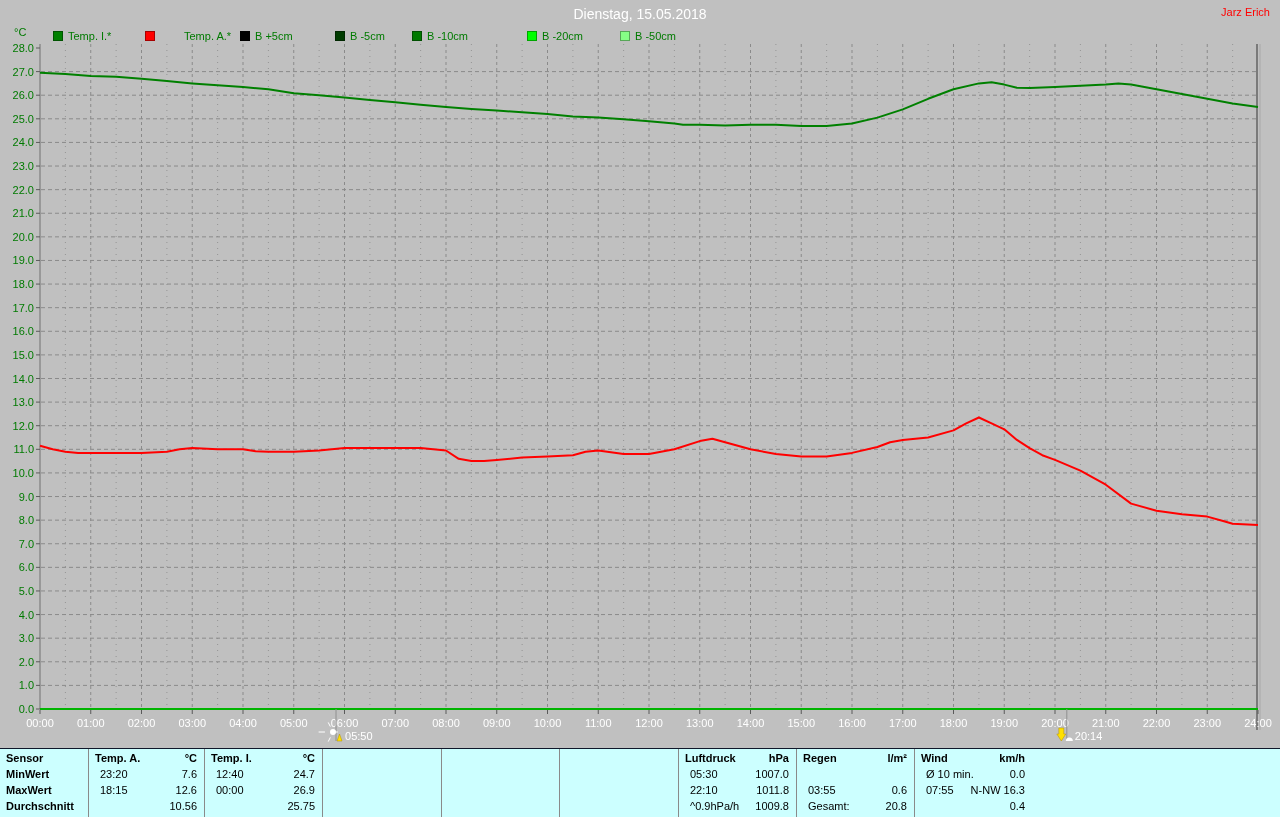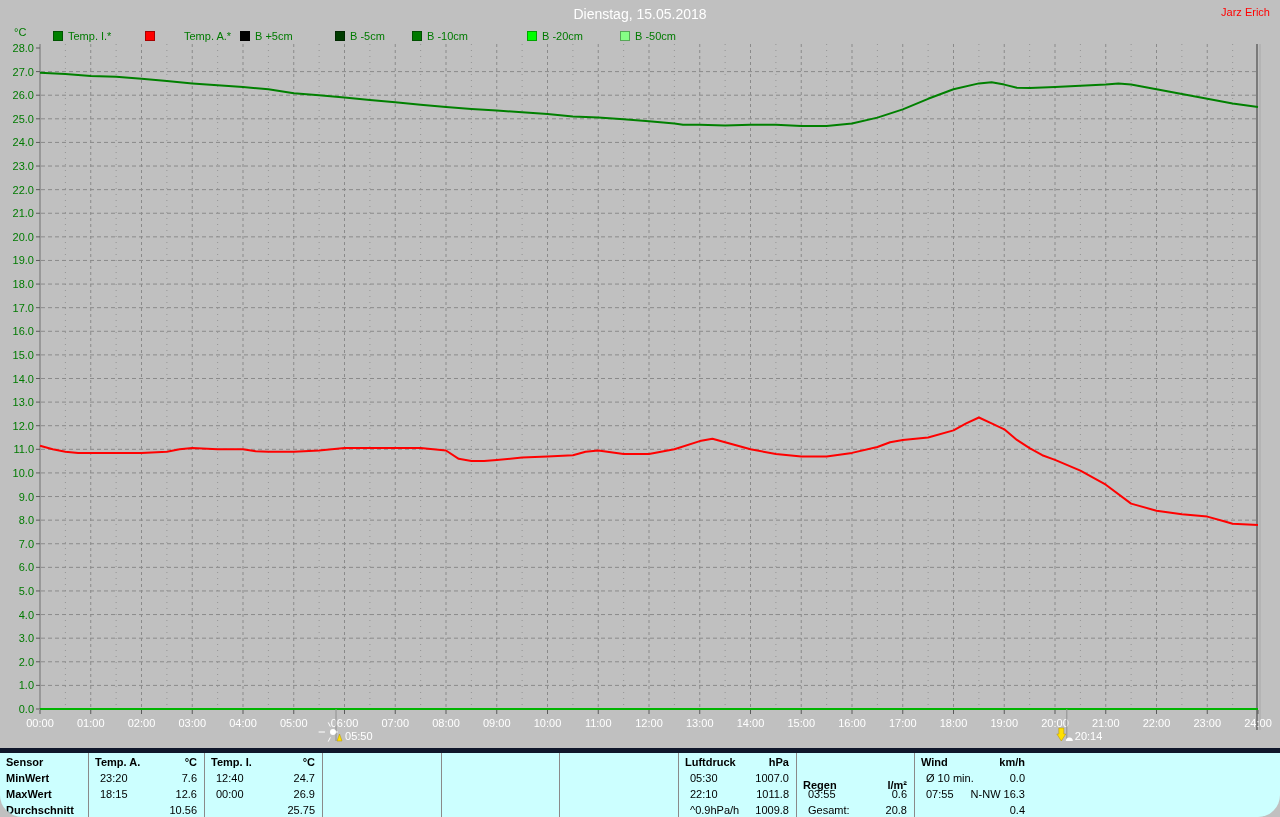--- a/index.html
+++ b/index.html
@@ -1,27 +1,27 @@
 <!DOCTYPE html>
 <html><head>
 <meta charset="utf-8">
 <style>
   html,body{margin:0;padding:0;background:#c0c0c0;}
   .screen{position:relative;width:1280px;height:817px;background:#c0c0c0;
-          font-family:"Liberation Sans",sans-serif;overflow:hidden;border-radius:22px;}
+          font-family:"Liberation Sans",sans-serif;overflow:hidden;}
   .title{position:absolute;top:6px;left:0;width:100%;text-align:center;
          color:#ffffff;font-size:14px;}
   .user{position:absolute;top:6px;right:10px;color:#ff0000;font-size:11px;}
   .unit{position:absolute;top:26px;left:14px;color:#007a00;font-size:11px;}
   .legend-item{position:absolute;top:30px;display:flex;align-items:center;font-size:11px;color:#007a00;white-space:nowrap;}
   .swatch{width:10px;height:10px;margin-right:5px;flex:0 0 auto;border:1px solid rgba(0,0,0,.35);box-sizing:border-box;}
   #chart{position:absolute;left:0;top:0;}
   #chart text{font-family:"Liberation Sans",sans-serif;}
   #stats{position:absolute;left:0;top:748px;width:1280px;height:69px;
-         background:#ccffff;border-top:5px solid #0f172a;font-size:11px;color:#000;box-sizing:border-box;}
+         background:#ccffff;border-top:1px solid #0f172a;font-size:11px;color:#000;box-sizing:border-box;}
   .vdiv{position:absolute;top:0;width:1px;height:69px;background:#8a8a8a;}
   .rowlab{position:absolute;left:6px;font-weight:bold;white-space:nowrap;}
   .cell{position:absolute;display:flex;justify-content:space-between;white-space:nowrap;}
   .cell .hl{font-weight:bold;}
   .cell .hr{font-weight:bold;}
 </style>
 </head>
 <body>
 
 <div class="screen">
@@ -377,21 +377,21 @@
         <span>1007.0</span>
       </div>
       <div class="cell" style="left: 682px; top: 35px; width: 107px;">
         <span style="padding-left: 8px;">22:10</span>
         <span>1011.8</span>
       </div>
       <div class="cell" style="left: 682px; top: 51px; width: 107px;">
         <span style="padding-left: 8px;">^0.9hPa/h</span>
         <span>1009.8</span>
       </div>
-      <div class="cell" style="left: 803px; top: 3px; width: 104px; margin-top: 23px;">
+      <div class="cell" style="left: 803px; top: 3px; width: 104px;">
         <span class="hl">Regen</span>
         <span class="hr">l/m²</span>
       </div>
       <div class="cell" style="left: 800px; top: 19px; width: 107px;">
         <span style="padding-left: 8px;"></span>
         <span></span>
       </div>
       <div class="cell" style="left: 800px; top: 35px; width: 107px; text-align: right;">
         <span style="padding-left: 8px;">03:55</span>
         <span>0.6</span>

